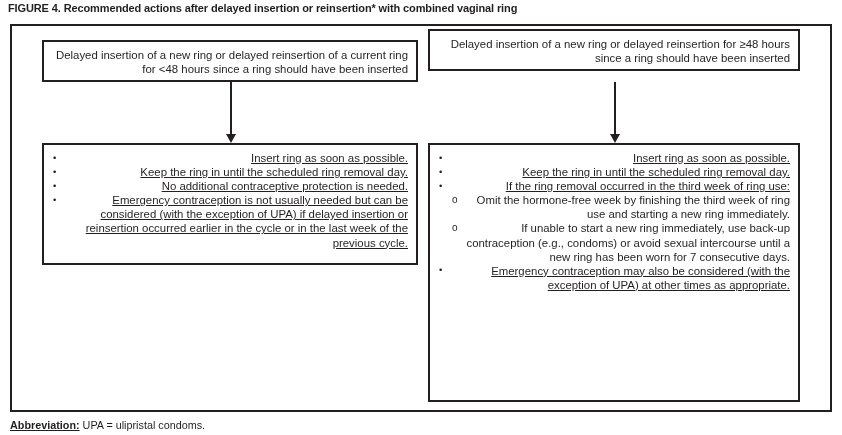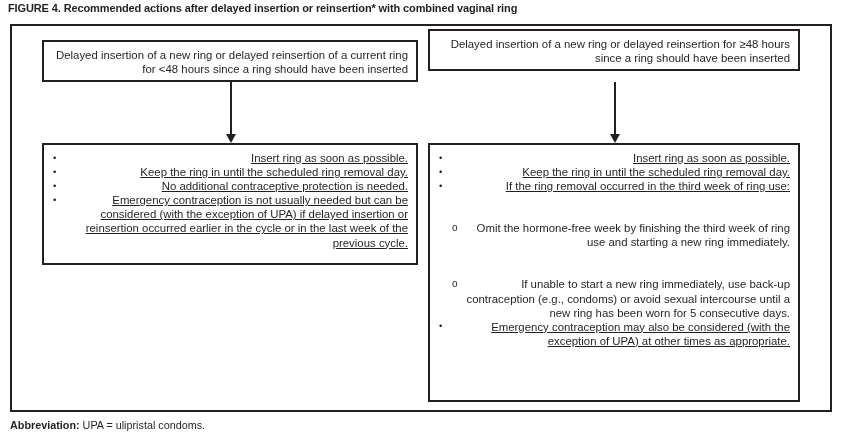--- a/index.html
+++ b/index.html
@@ -100,21 +100,20 @@
     position: absolute;
     left: 13px;
     top: 0;
     font-size: 10px;
     line-height: 14.1px;
     color: #231f20;
   }
   ul.bullets > li.lvl2 .sub-text {
     display: block;
     text-indent: 0;
-    margin-top: 28px;
   }
 
   
   ul.bullets > li.lvl1 { text-indent: 0; text-decoration: underline; }
 
   
   .arrow {
     position: absolute;
     width: 13px;
   }
@@ -148,20 +147,21 @@
     position: absolute;
     left: 10px;
     top: 418px;
     font-size: 10.8px;
     line-height: 14px;
     color: #231f20;
     white-space: nowrap;
   }
   .footer-note .lead {
     font-weight: bold;
+    text-decoration: underline;
   }
 </style>
 </head>
 <body>
 
 <div class="figure-wrap">
 
   <div class="figure-title">FIGURE 4. Recommended actions after delayed insertion or reinsertion* with combined vaginal ring</div>
 
   <div class="outer-frame"></div>
@@ -194,21 +194,21 @@
 
   <div class="node-box box-bottom-right">
     <ul class="bullets" id="actions-right">
         <li class="lvl1"><span class="sub-text">Insert ring as soon as possible.</span></li>
         <li class="lvl1"><span class="sub-text">Keep the ring in until the scheduled ring removal day.</span></li>
         <li class="lvl1"><span class="sub-text">If the ring removal occurred in the third week of ring use:</span></li>
         <li class="lvl2">
           <span class="sub-text">Omit the hormone-free week by finishing the third week of ring use and starting a new ring immediately.</span>
         </li>
         <li class="lvl2">
-          <span class="sub-text">If unable to start a new ring immediately, use back-up contraception (e.g., condoms) or avoid sexual intercourse until a new ring has been worn for 5 consecutive days.</span>
+          <span class="sub-text">If unable to start a new ring immediately, use back-up contraception (e.g., condoms) or avoid sexual intercourse until a new ring has been worn for 7 consecutive days.</span>
         </li>
         <li class="lvl1"><span class="sub-text">Emergency contraception may also be considered (with the exception of UPA) at other times as appropriate.</span></li>
       </ul>
   </div>
 
   <div class="footer-note">
     <span class="lead">Abbreviation:</span><span> UPA = ulipristal condoms.</span>
   </div>
 
 </div>

